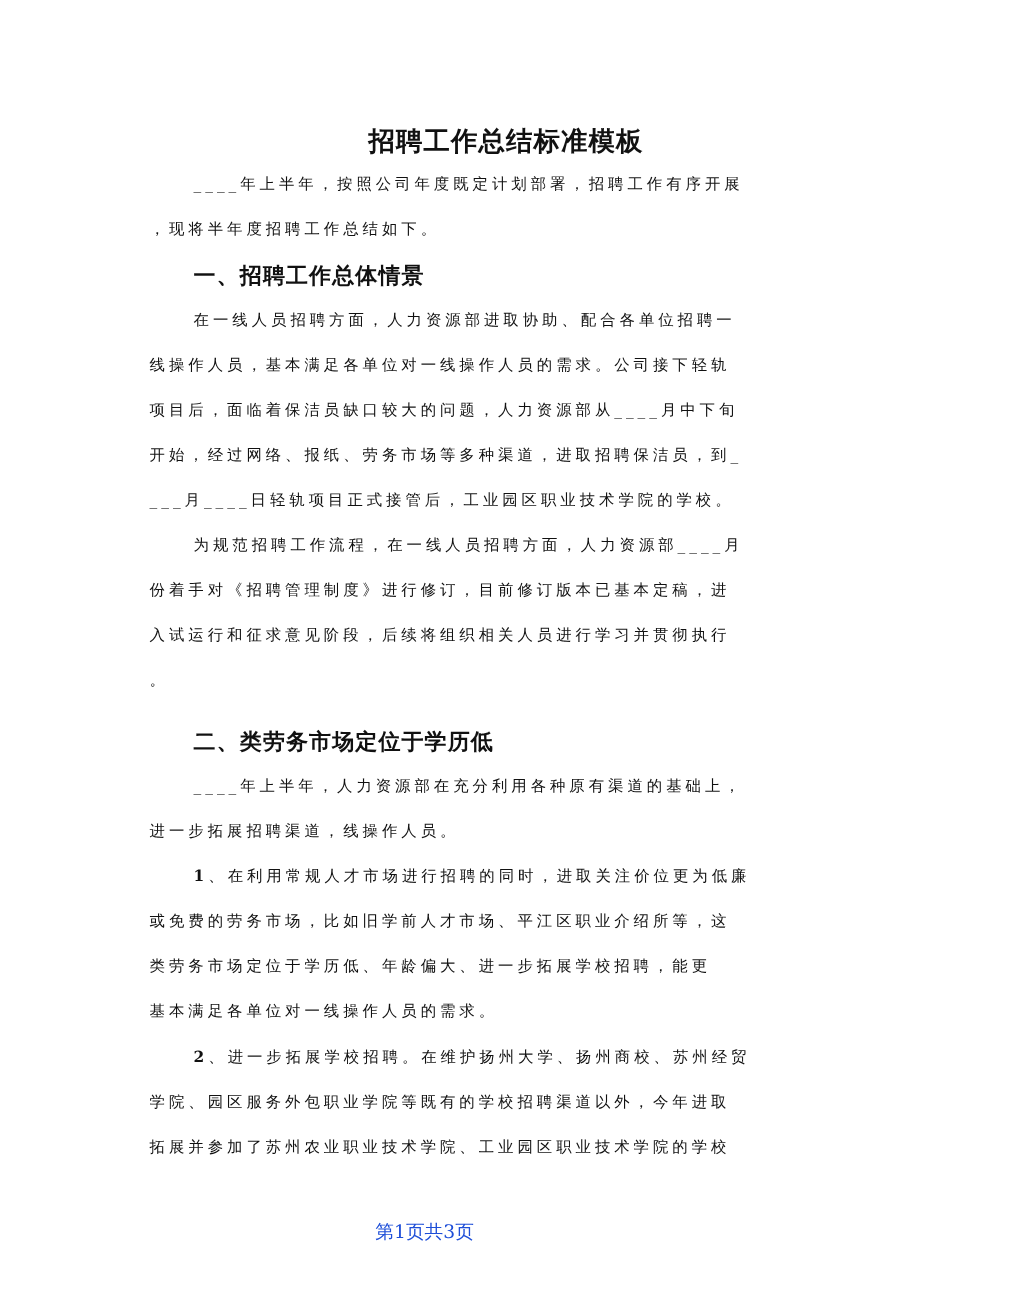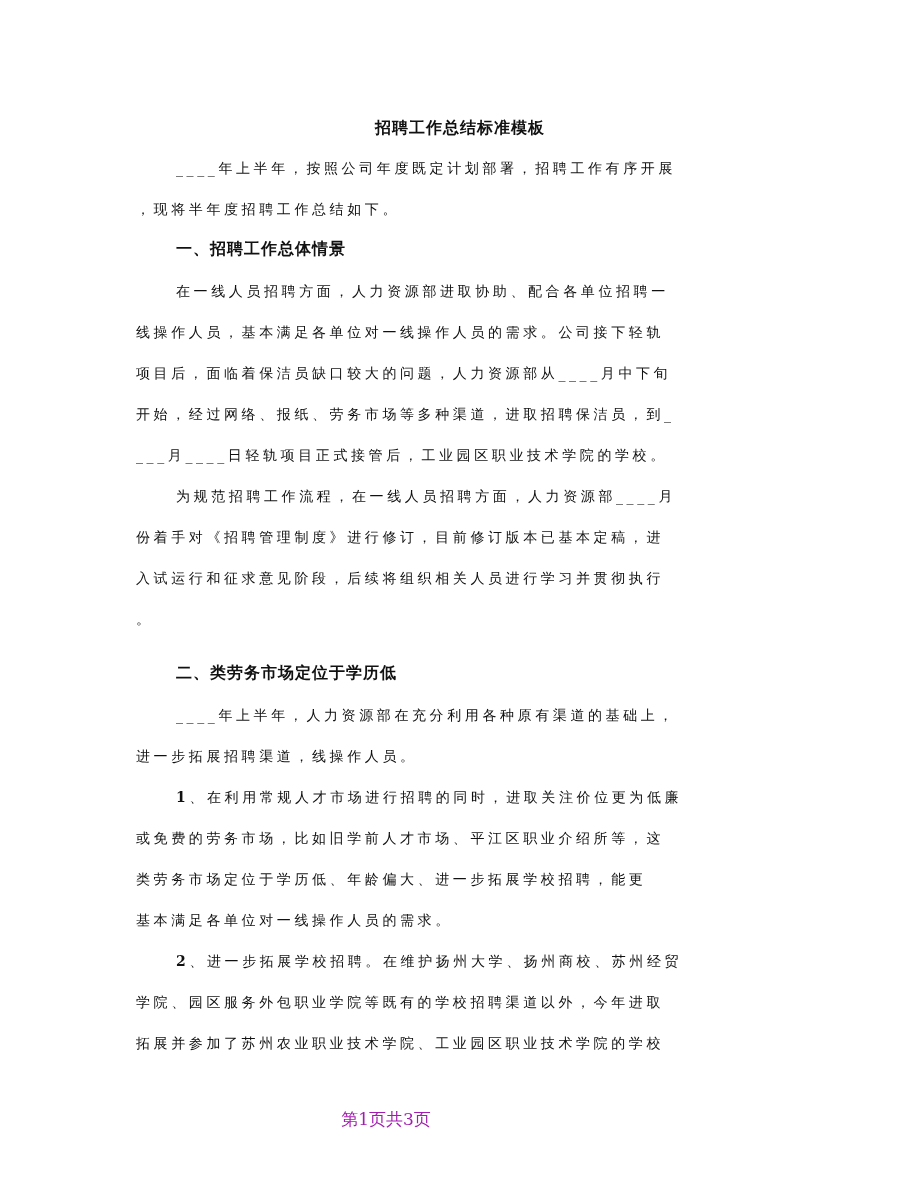--- a/index.html
+++ b/index.html
@@ -23,55 +23,54 @@
       background: #ffffff;
     }
     .content {
       position: absolute;
       left: 136px;
       top: 108px;
       width: 648px;
     }
     .title {
       text-align: center;
-      font-size: 16px;
+      font-size: 24px;
       font-weight: bold;
       height: 40px;
       line-height: 40px;
       margin: 0;
       letter-spacing: 1px;
     }
     .heading {
-      font-size: 16px;
+      font-size: 20px;
       line-height: 41px;
       font-weight: bold;
       margin: 0;
       text-indent: 40px;
       letter-spacing: 1px;
-      font-family: Liberation Mono, monospace;
     }
     .gap { height: 14px; }
     .line {
       display: block;
       white-space: nowrap;
       font-size: 14px;
       line-height: 41px;
       letter-spacing: 3.6px;
       height: 41px;
     }
     .indent { padding-left: 40px; }
     .num { font-weight: bold; }
     .footer {
       position: absolute;
       left: 0;
       width: 772px;
       top: 1108px;
       text-align: center;
       font-size: 17px;
-      color: #a21caf;
+      color: #1d4ed8;
     }
   </style>
 </head>
 <body>
 
 <div class="page">
   <div class="content">
 
     <h1 class="title">招聘工作总结标准模板</h1>
 

